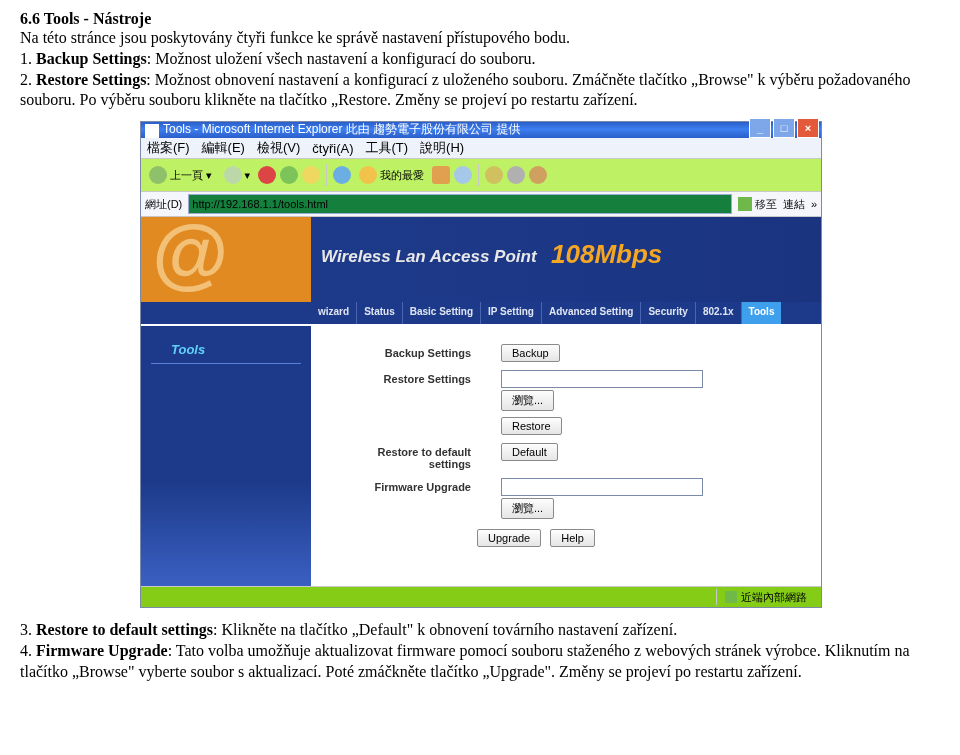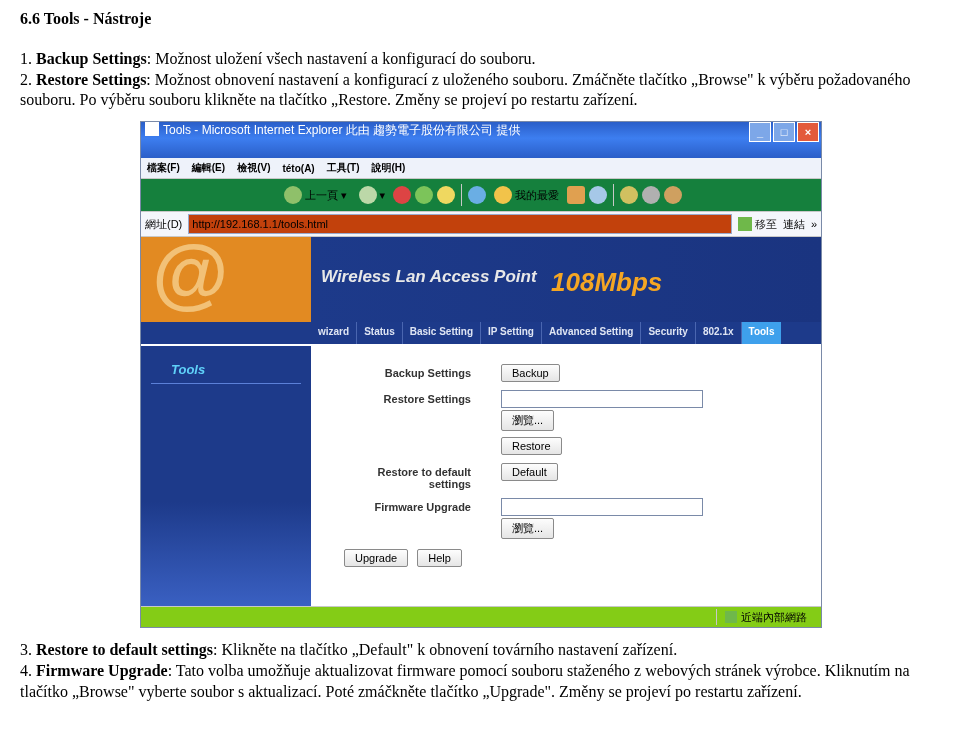--- a/index.html
+++ b/index.html
@@ -23,23 +23,23 @@
   width: 680px;
   border: 1px solid #7a8aa8;
   background: #e6e6e6;
   font-family: Tahoma, Arial, sans-serif;
   font-size: 11px;
   color: #000;
 }
 
 .titlebar {
   background: linear-gradient(#2a5ec8, #3d7ef0 45%, #2a5ec8);
-  height: 36px;
-  display: flex;
-  align-items: flex-start;
+  height: 16px;
+  display: flex;
+  align-items: flex-end;
   color: #fff;
   padding: 0 2px 0 4px;
 }
 .titlebar .title-icon {
   width: 14px; height: 14px; background: #fff; margin-right: 4px;
   display: inline-block;
 }
 .titlebar .title-text { flex: 1; font-size: 12px; }
 .win-btns { display: flex; gap: 2px; }
 .win-btn {
@@ -52,34 +52,32 @@
 .win-max { background: #7da7e8; color: #fff; }
 .win-close { background: #e35a3b; color: #fff; }
 
 .menubar {
   background: #eef2fa;
   height: 20px;
   display: flex;
   align-items: center;
   gap: 12px;
   padding: 0 6px;
-  font-size: 10px;
+  font-size: 13px;
   border-bottom: 1px solid #c8c8c8;
-  font-weight: bold;
 }
 
 .toolbar {
-  background: #15803d;
+  background: #bef264;
   height: 32px;
   display: flex;
   align-items: center;
   gap: 4px;
   padding: 0 4px;
   border-bottom: 1px solid #c8c8c8;
-  justify-content: center;
 }
 .tool-btn { display: flex; align-items: center; gap: 3px; padding: 2px 4px; }
 .tool-icon {
   width: 18px; height: 18px; border-radius: 50%;
   background: #8fc06a; display: inline-block;
 }
 .tool-red { background: #d44; }
 .tool-gear { background: #e0a050; border-radius: 3px; }
 .tool-sep { width: 1px; height: 22px; background: #c8c8c8; margin: 0 2px; }
 
@@ -88,21 +86,21 @@
   height: 24px;
   display: flex;
   align-items: center;
   padding: 0 4px;
   gap: 6px;
   border-bottom: 1px solid #c8c8c8;
 }
 .addr-input {
   flex: 1;
   height: 18px;
-  background: #c2410c;
+  background: #15803d;
   border: 1px solid #9aaacc;
   padding: 0 3px;
   display: flex;
   align-items: center;
 }
 .gobtn {
   display: flex; align-items: center; gap: 3px;
   color: #222;
 }
 .go-icon { width: 14px; height: 14px; background: #6fb84a; }
@@ -122,21 +120,21 @@
   position: absolute; left: 10px; top: -8px;
   font-size: 78px; font-style: italic; font-weight: bold;
   color: #f6cf8d; opacity: .8;
 }
 .wlap {
   position: absolute; left: 180px; top: 30px;
   font-size: 17px; font-weight: bold; font-style: italic;
   color: #e8e8e8;
 }
 .mbps {
-  position: absolute; left: 410px; top: 30px;
+  position: absolute; left: 410px; top: 22px;
   font-size: 26px; font-weight: bold; font-style: italic;
   color: #f5a623;
 }
 
 .navtabs {
   background: #1d3a8a;
   height: 22px;
   display: flex;
   align-items: stretch;
   padding-left: 170px;
@@ -190,21 +188,21 @@
   background: linear-gradient(#fdfdfd, #e5e5e5);
   border: 1px solid #8a8a8a;
   border-radius: 2px;
   padding: 2px 10px;
   display: inline-block;
 }
 .textinp {
   background: #fff; border: 1px solid #7a8aa8;
   height: 16px; width: 200px; display: inline-block;
 }
-.btnrow { margin-top: 10px; }
+.btnrow { text-align: center; margin-top: 10px; }
 .btnrow .btn { margin: 0 3px; }
 
 .statusbar {
   height: 20px; background: #84cc16;
   border-top: 1px solid #c8c8c8;
   display: flex; align-items: center; justify-content: flex-end;
   padding: 0 6px;
 }
 .status-seg {
   display: flex; align-items: center; gap: 4px;
@@ -214,40 +212,40 @@
   width: 12px; height: 12px; background: #6fb84a; display: inline-block;
 }
 .hrgap { height: 2px; background: #fff; }
 .bold { font-weight: bold; }
 </style>
 </head>
 <body>
 
 <div class="heading">6.6 Tools - Nástroje</div>
 <div class="paratext">
-  <br>
+  <span>Na této stránce jsou poskytovány čtyři funkce ke správě nastavení přístupového bodu.</span><br>
   <span>1. </span><span class="bold">Backup Settings</span><span>: Možnost uložení všech nastavení a konfigurací do souboru.</span><br>
   <span>2. </span><span class="bold">Restore Settings</span><span>: Možnost obnovení nastavení a konfigurací z uloženého souboru. Zmáčněte tlačítko „Browse" k výběru požadovaného souboru. Po výběru souboru klikněte na tlačítko „Restore. Změny se projeví po restartu zařízení.</span>
 </div>
 
 <div class="screenshot-wrap">
   <div class="titlebar">
     <span class="title-icon"></span>
     <span class="title-text">Tools - Microsoft Internet Explorer 此由 趨勢電子股份有限公司 提供</span>
     <div class="win-btns">
       <div class="win-btn win-min">_</div>
       <div class="win-btn win-max">□</div>
       <div class="win-btn win-close">×</div>
     </div>
   </div>
   <div class="menubar">
     <span>檔案(F)</span>
     <span>編輯(E)</span>
     <span>檢視(V)</span>
-    <span>této(A)</span>
+    <span>čtyři(A)</span>
     <span>工具(T)</span>
     <span>說明(H)</span>
   </div>
   <div class="toolbar">
     <div class="tool-btn">
       <span class="tool-icon"></span>
       <span>上一頁</span> ▾
     </div>
     <div class="tool-btn">
       <span class="tool-icon" style="background:#bcd8a8"></span> ▾

